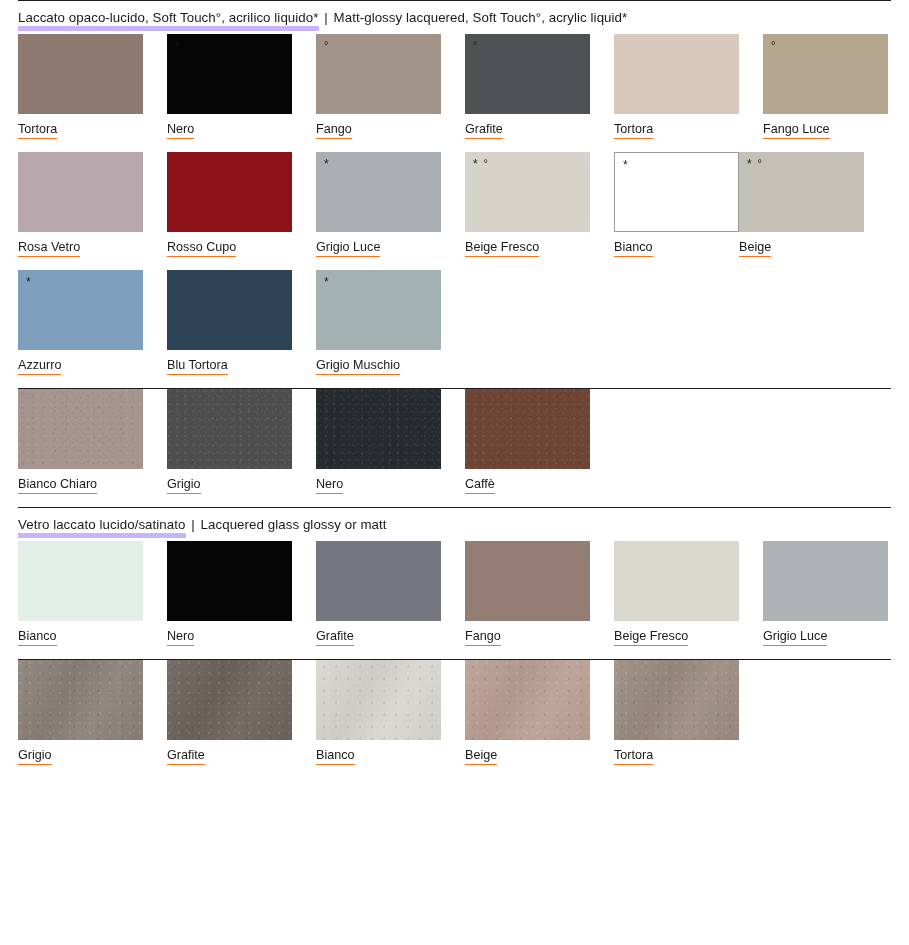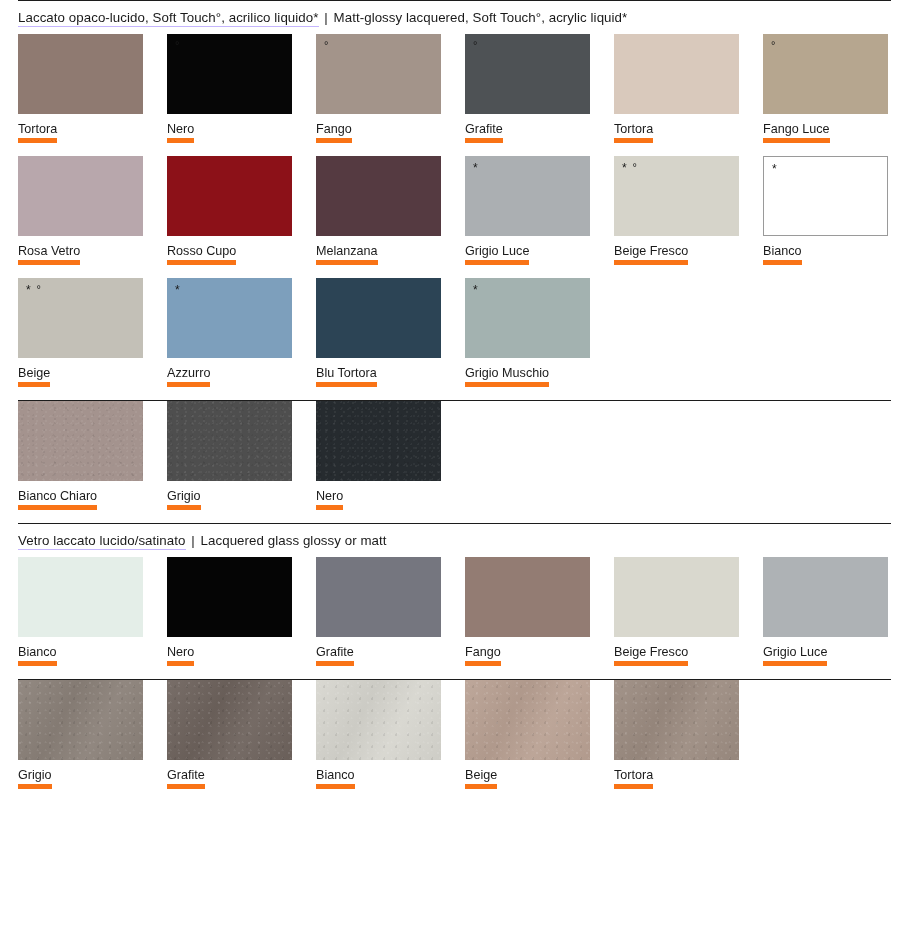--- a/index.html
+++ b/index.html
@@ -30,21 +30,21 @@
 
   .section-title {
     font-size: 13.3px;
     line-height: 15px;
     color: #1a1a1a;
     padding: 9px 18px 9px 18px;
     letter-spacing: 0.005em;
     white-space: nowrap;
   }
   .section-title .it {
-    border-bottom: 1px solid #c4b5fd;
+    border-bottom: 5px solid #c4b5fd;
     padding-bottom: 1px;
   }
   .section-title .sep {
     padding: 0 2px;
   }
   .section-title .en {
     
   }
 
   .grid {
@@ -91,21 +91,21 @@
     font-size: 11px;
   }
   .markers .mk-sp { display: inline-block; width: 5px; }
 
   .label {
     margin-top: 8px;
     font-size: 12.6px;
     line-height: 15px;
     color: #1a1a1a;
     display: inline-block;
-    border-bottom: 5px solid #f97316;
+    border-bottom: 1px solid #f97316;
     padding-bottom: 1px;
     white-space: nowrap;
   }
 
   
   .tex-grain::after,
   .tex-clay::after {
     content: "";
     position: absolute;
     inset: 0;
@@ -172,24 +172,20 @@
         </div>
         <div class="cell">
           <div class="swatch" title="Rosa Fumo" style="background: rgb(184, 167, 172);"></div>
           <div class="label-wrap"><span class="label">Rosa Vetro</span></div>
         </div>
         <div class="cell">
           <div class="swatch" title="Rosso Cupo" style="background: rgb(140, 17, 24);"></div>
           <div class="label-wrap"><span class="label">Rosso Cupo</span></div>
         </div>
         <div class="cell">
-          <div class="swatch" title="Melanzana" style="background: rgb(85, 58, 65);"></div>
-          <div class="label-wrap"><span class="label">Melanzana</span></div>
-        </div>
-        <div class="cell">
           <div class="swatch" title="Grigio Luce" style="background: rgb(171, 175, 178);">
             <div class="markers"><span class="mk-star">*</span></div>
           </div>
           <div class="label-wrap"><span class="label">Grigio Luce</span></div>
         </div>
         <div class="cell">
           <div class="swatch" title="Beige Fresco" style="background: rgb(214, 212, 202);">
             <div class="markers"><span class="mk-star">*</span><span class="mk-sp"></span><span class="mk-deg">°</span></div>
           </div>
           <div class="label-wrap"><span class="label">Beige Fresco</span></div>
@@ -231,20 +227,24 @@
           <div class="swatch tex-grain" title="Grigio Chiaro" style="background: rgb(164, 147, 142);"></div>
           <div class="label-wrap"><span class="label">Bianco Chiaro</span></div>
         </div>
         <div class="cell">
           <div class="swatch tex-grain" title="Grigio" style="background: rgb(78, 78, 78);"></div>
           <div class="label-wrap"><span class="label">Grigio</span></div>
         </div>
         <div class="cell">
           <div class="swatch tex-grain" title="Nero" style="background: rgb(38, 43, 47);"></div>
           <div class="label-wrap"><span class="label">Nero</span></div>
+        </div>
+        <div class="cell">
+          <div class="swatch tex-grain" title="Caffè" style="background: rgb(110, 68, 52);"></div>
+          <div class="label-wrap"><span class="label">Caffè</span></div>
         </div>
       </div>
     </div>
     <div class="section-block">
       <div class="section-rule"></div>
       <div class="section-title"><span class="it">Vetro laccato lucido/satinato</span><span class="sep"> | </span><span class="en">Lacquered glass glossy or matt</span></div>
       <div class="grid">
         <div class="cell">
           <div class="swatch" title="Bianco" style="background: rgb(228, 238, 232);"></div>
           <div class="label-wrap"><span class="label">Bianco</span></div>

